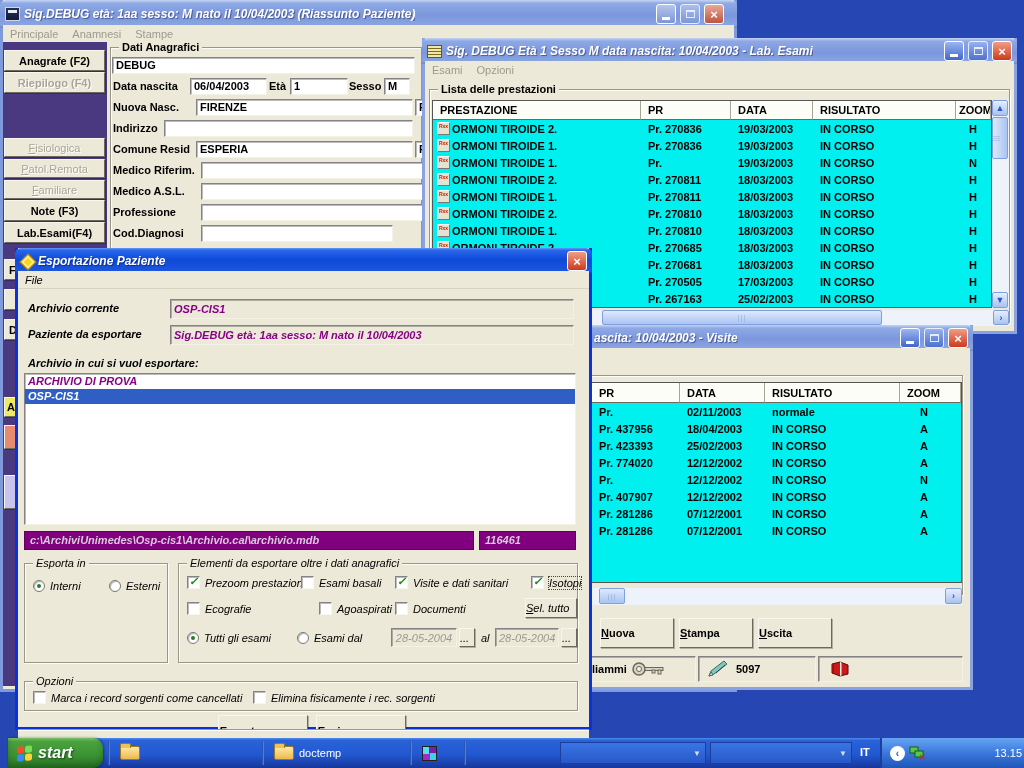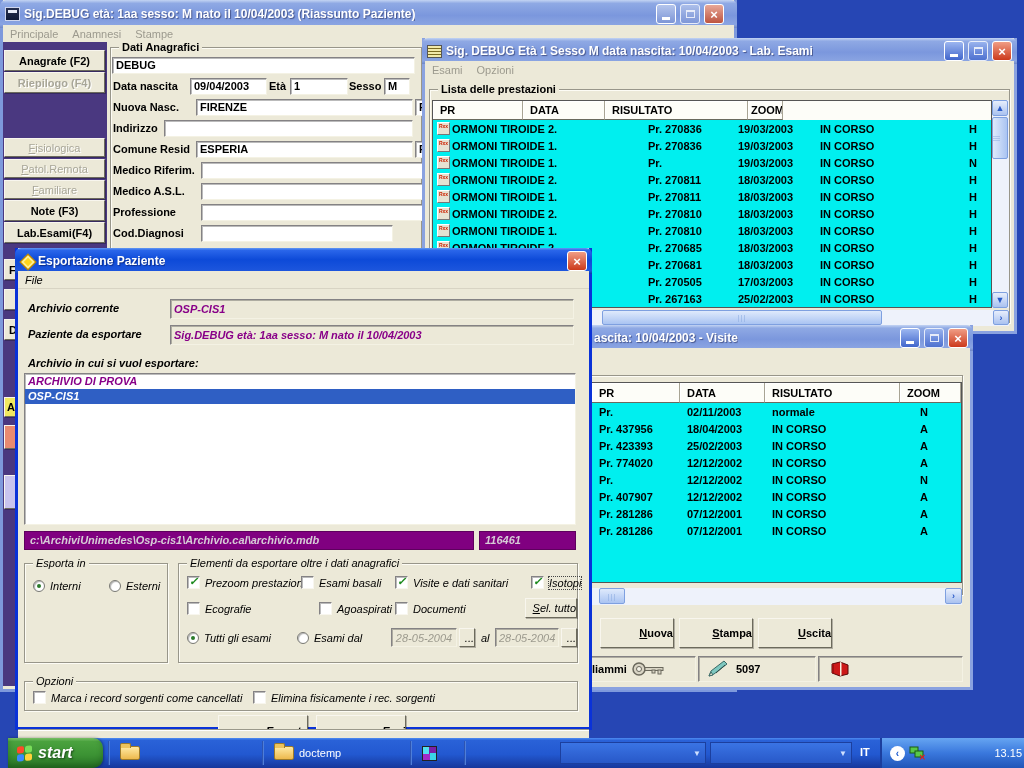--- a/index.html
+++ b/index.html
@@ -13,40 +13,40 @@
   .b{font-weight:bold;}
 
   
   .win{position:absolute;border:3px solid #8aa2e0;border-top:none;background:var(--beige);}
   .win.active{border-color:#0a32d8;}
   .titlebar{position:absolute;left:-3px;right:-3px;top:0;height:26px;display:flex;align-items:center;gap:4px;
     padding:0 5px;color:#fff;font-weight:bold;font-size:12px;border-radius:6px 6px 0 0;
     background:linear-gradient(180deg,#c3d4f3 0%,#8fa9e4 12%,#7b97dd 55%,#8aa4e2 88%,#6f87c6 100%);
     white-space:nowrap;overflow:hidden;}
   .titlebar.vivid{background:linear-gradient(180deg,#6398f2 0%,#2a66ea 9%,#0d4ad8 45%,#1d56dd 88%,#0a38a8 100%);}
-  .titletext{flex:0 1 auto;overflow:hidden;text-overflow:clip;text-shadow:1px 1px 1px rgba(0,0,40,.45);}
+  .titletext{flex:0 1 auto;overflow:hidden;text-overflow:clip;text-shadow:1px 1px 1px rgba(0,0,40,.45);font-style:italic;}
   .tspacer{flex:1 1 auto;}
   .tbtn{width:20px;height:20px;border-radius:3px;border:1px solid #fff;display:flex;align-items:center;justify-content:center;
     color:#fff;font-size:13px;font-weight:bold;line-height:1;flex:none;}
   .tbtn.blue{background:linear-gradient(#9cb6f0,#4166cc);}
   .tbtn.blue-dim{background:linear-gradient(#b4c5ec,#7e96d6);}
   .tbtn.red{background:linear-gradient(#f09d85,#cc3a1c);}
   .tbtn.red-dim{background:linear-gradient(#e6a violet);}
   .tbtn.red-dim{background:linear-gradient(#e8a898,#bd5440);}
   .tbtn .minbar{width:8px;height:3px;background:#fff;margin-top:9px;}
   .tbtn .maxbox{width:9px;height:8px;border:1px solid #fff;border-top:2px solid #fff;}
   .tbtn.dim-max{opacity:.8;}
 
   .menubar{position:absolute;display:flex;align-items:center;background:var(--beige);font-size:11px;}
   .mitem{padding:2px 7px;} .mitem.disabled{color:#9c9a8e;}
 
   
   .sunken{background:#fff;border:1px solid;border-color:#848284 #f4f2e4 #f4f2e4 #848284;box-shadow:inset 1px 1px 0 rgba(60,60,60,.35);}
   .raised{background:var(--beige);border:1px solid;border-color:#f8f6ee #6c6a5c #6c6a5c #f8f6ee;box-shadow:1px 1px 0 rgba(0,0,0,.25);}
-  .btn{display:flex;align-items:center;justify-content:flex-end;font-size:11px;}
+  .btn{display:flex;align-items:center;justify-content:flex-start;font-size:11px;}
   .btn .fl{display:block;} .fl::first-letter{text-decoration:underline;}
   .btn.disabled span{color:#a8a698;text-shadow:1px 1px 0 #fff;}
   .groupbox{border:1px solid #98968a;box-shadow:inset 1px 1px 0 #fdfcf5,1px 1px 0 #fdfcf5;}
   .grouplabel{position:absolute;top:-8px;left:8px;background:var(--beige);padding:0 3px;font-size:11px;line-height:14px;}
   .field{position:absolute;height:17px;font-size:11px;font-weight:bold;padding:1px 3px;overflow:hidden;white-space:nowrap;}
   .flabel{position:absolute;font-weight:bold;font-size:11px;white-space:nowrap;}
   .purpletext{color:var(--valpurple);}
 
   
   .grid{position:absolute;background:#fff;border:1px solid #555;}
@@ -177,21 +177,21 @@
       <div class="raised abs" style="left:1px;top:383px;width:14px;height:24px;background:#e88a70;"></div>
       <div class="raised abs" style="left:1px;top:433px;width:14px;height:34px;background:#c8c4ee;"></div>
     </div>
 
     <div class="abs groupbox" style="left:107px;top:22px;width:312px;height:202px;">
       <span class="grouplabel b">Dati Anagrafici</span>
     </div>
     <div class="field sunken" style="left:109px;top:32px;width:303px;">DEBUG</div>
 
     <span class="flabel" style="left:110px;top:55px;">Data nascita</span>
-    <div class="field sunken" style="left:187px;top:53px;width:77px;">09/04/2003</div>
+    <div class="field sunken" style="left:187px;top:53px;width:77px;">06/04/2003</div>
     <span class="flabel" style="left:266px;top:55px;">Età</span>
     <div class="field sunken" style="left:287px;top:53px;width:58px;">1</div>
     <span class="flabel" style="left:346px;top:55px;">Sesso</span>
     <div class="field sunken" style="left:381px;top:53px;width:26px;">M</div>
 
     <span class="flabel" style="left:110px;top:76px;">Nuova Nasc.</span>
     <div class="field sunken" style="left:193px;top:74px;width:217px;">FIRENZE</div>
     <div class="field sunken" style="left:412px;top:74px;width:24px;">FI</div>
 
     <span class="flabel" style="left:110px;top:97px;">Indirizzo</span>
@@ -232,20 +232,21 @@
     <div class="menubar" style="left:0;top:0;width:100%;height:17px;">
       <span class="mitem disabled">Esami</span>
       <span class="mitem disabled">Opzioni</span>
     </div>
     <div class="abs groupbox" style="left:4px;top:28px;width:581px;height:234px;">
       <span class="grouplabel b">Lista delle prestazioni</span>
     </div>
 
     <div class="grid" style="left:7px;top:39px;width:560px;height:208px;">
       <div class="thead" style="height:19px;">
+        <span class="hc" style="width:208px;">PRESTAZIONE</span>
         <span class="hc" style="width:90px;">PR</span>
         <span class="hc" style="width:82px;">DATA</span>
         <span class="hc" style="width:143px;">RISULTATO</span>
         <span class="hc" style="width:35px;padding-left:3px;">ZOOM</span>
       </div>
       <div>
 
           <div class="trow">
             <span class="cell" style="width:208px;padding-left:2px;">
               <span class="rxx"></span>

